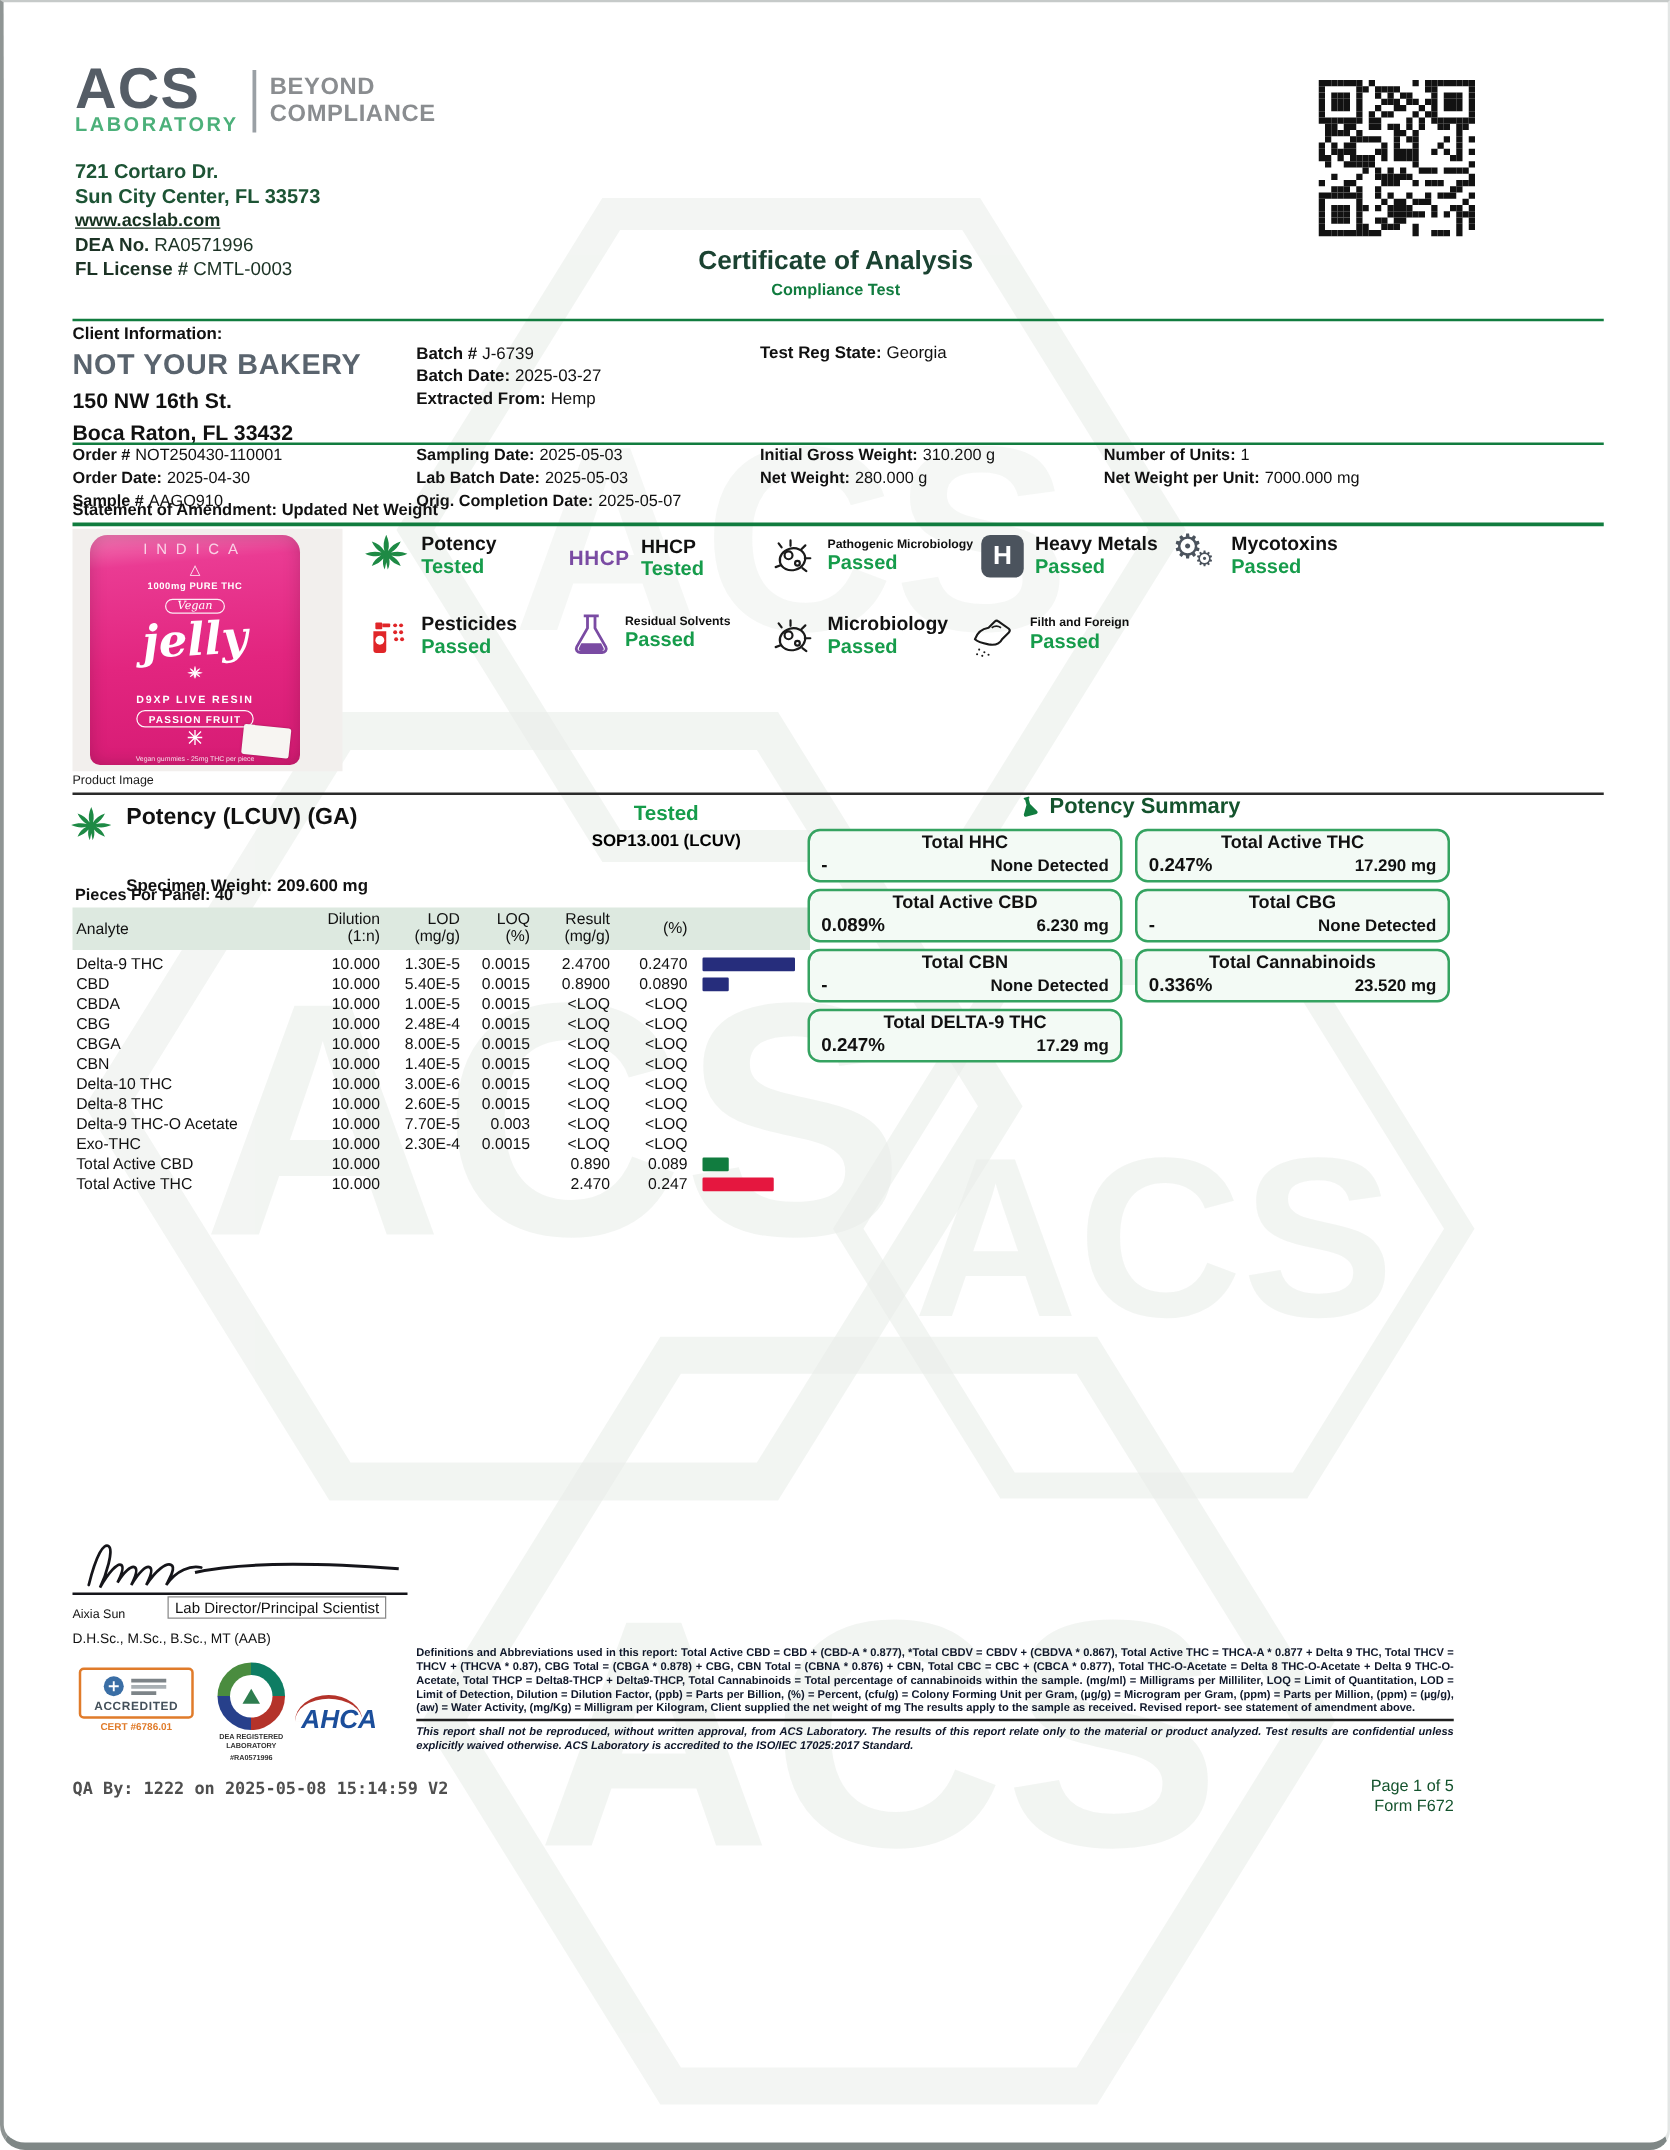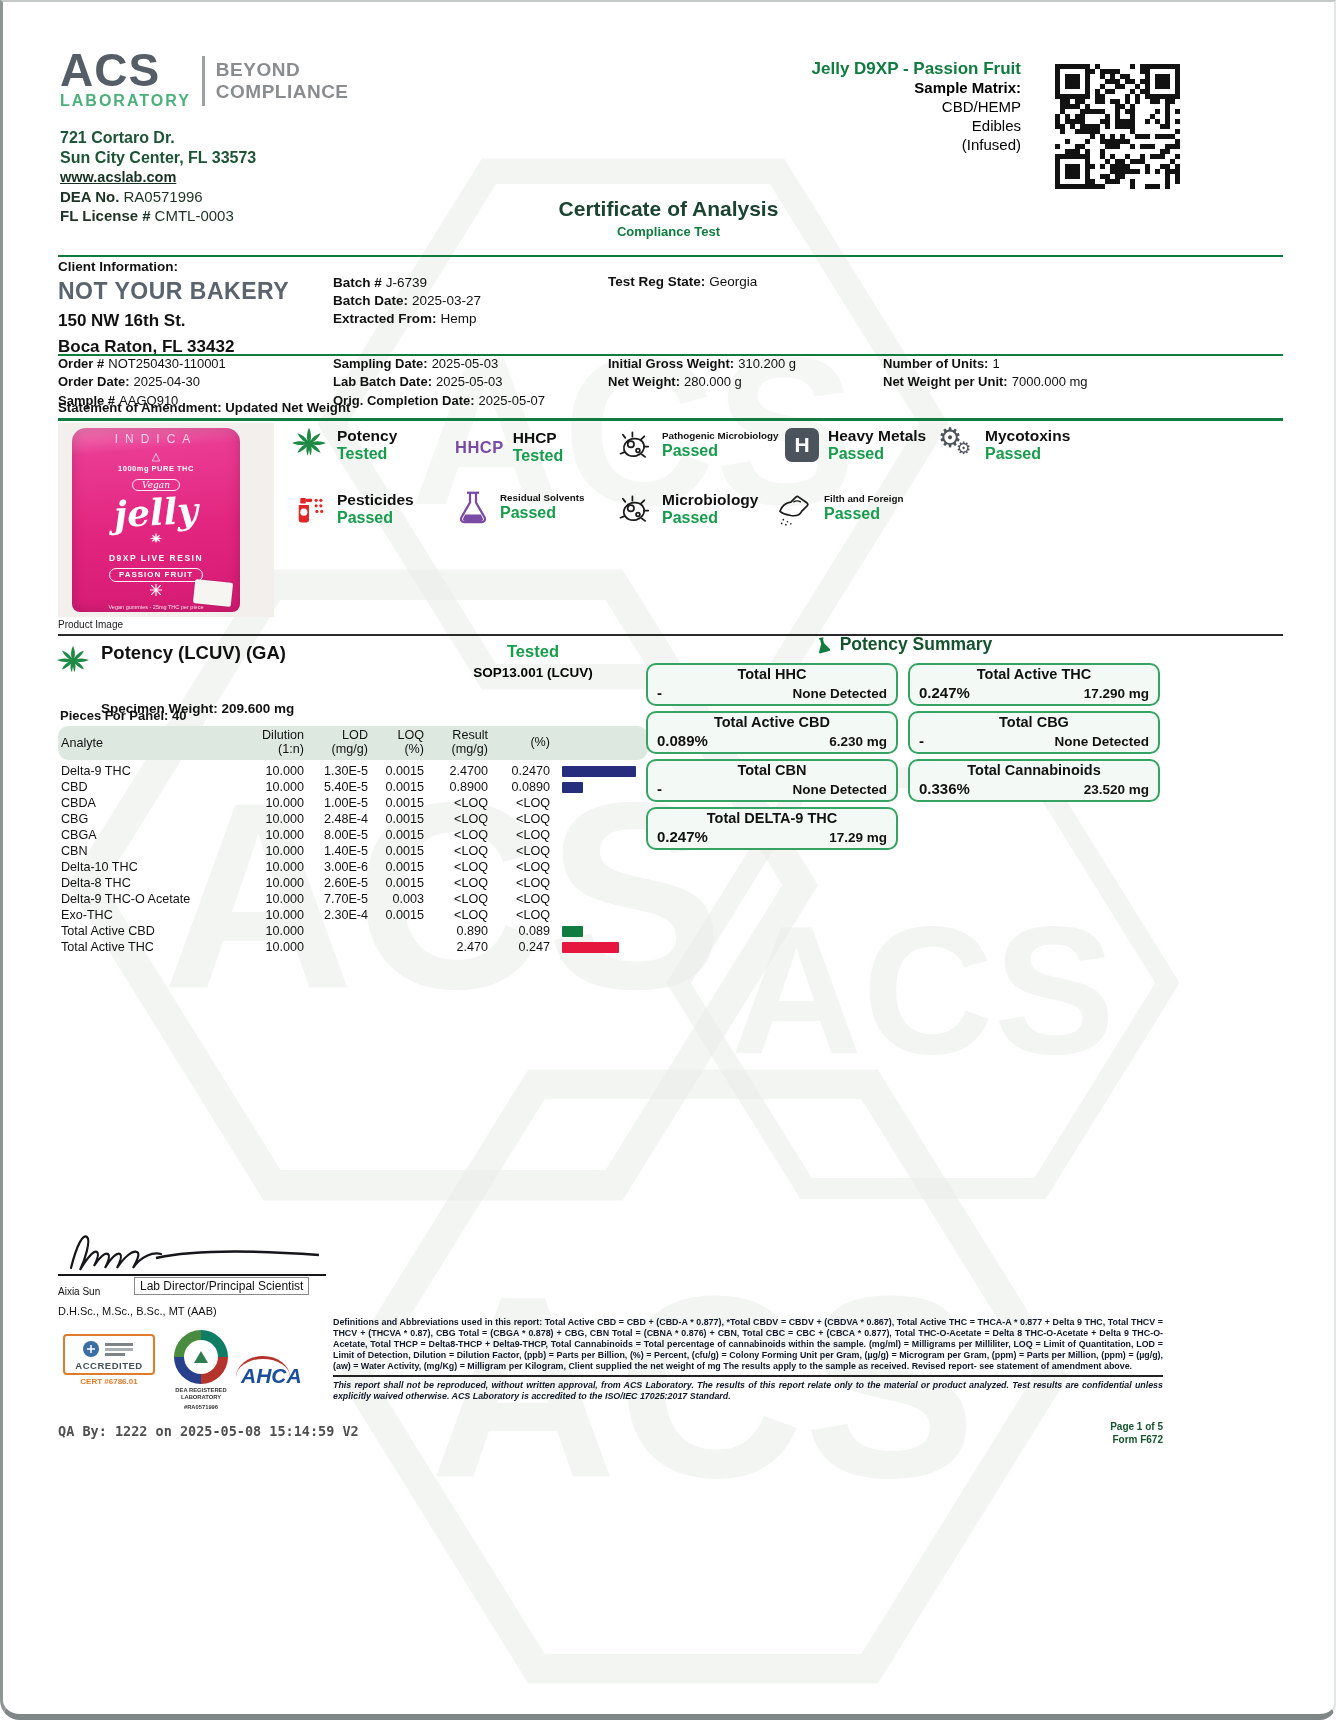--- a/index.html
+++ b/index.html
@@ -69,21 +69,21 @@
   
   .pot-leaf{position:absolute;left:52px;top:642px;}
   .pot-h{position:absolute;left:98px;top:640px;font-size:18.5px;font-weight:bold;}
   .pot-sw{position:absolute;left:98px;top:699px;font-size:13.5px;font-weight:bold;}
   .pot-tested{position:absolute;left:452px;top:640px;width:156px;text-align:center;}
   .pot-tested .pt1{font-size:16.5px;font-weight:bold;color:#169c4b;}
   .pot-tested .pt2{font-size:13.5px;font-weight:bold;margin-top:4px;color:#000;}
   .pieces{position:absolute;left:57px;top:706px;font-size:13px;font-weight:bold;}
   
   .tbl{position:absolute;left:55px;top:724px;width:590px;font-size:12.6px;}
-  .tr{display:grid;grid-template-columns:188px 64px 64px 56px 64px 62px 1fr;height:16px;align-items:center;border-radius:11px;}
+  .tr{display:grid;grid-template-columns:188px 64px 64px 56px 64px 62px 1fr;height:16px;align-items:center;}
   .tr.th{height:34px;background:#dde9e0;margin-bottom:3px;}
   .td.a{padding-left:3px;white-space:nowrap;}
   .td.n{text-align:right;padding-right:6px;white-space:nowrap;}
   .th .hc{display:flex;flex-direction:column;align-items:flex-end;justify-content:center;padding-right:6px;line-height:1.08;}
   .barc{display:flex;align-items:center;}
   .bar{height:11px;margin-left:6px;border-radius:1px;}
   
   .sum{position:absolute;left:643px;top:632px;width:514px;}
   .sum-title{display:flex;justify-content:center;align-items:center;gap:8px;font-size:17.5px;font-weight:bold;color:#14532d;margin-bottom:8px;}
   .sboxes{display:grid;grid-template-columns:252px 252px;column-gap:10px;row-gap:5px;}
@@ -110,21 +110,21 @@
   .acc2 .cap{font-size:5.8px;font-weight:bold;color:#333;line-height:1.25;margin-top:3px;}
   .ahca{position:absolute;left:238px;top:1362px;font-size:21px;font-weight:bold;font-style:italic;color:#1b4e9b;}
   .ahca::before{content:"";position:absolute;left:-5px;top:-8px;width:54px;height:18px;border-top:3.5px solid #b4332a;border-radius:50%/100% 100% 0 0;}
   
   .legal{position:absolute;left:330px;top:1315px;width:830px;color:#0f172a;}
   .defs{font-size:8.9px;font-weight:bold;line-height:1.24;text-align:justify;}
   .disc{font-size:8.9px;font-weight:bold;font-style:italic;line-height:1.24;text-align:justify;border-top:2px solid #222;margin-top:3px;padding-top:3px;}
   
   .qa{position:absolute;left:55px;top:1421px;font-family:"DejaVu Sans Mono",monospace;font-size:13.5px;font-weight:bold;color:#4f4f4f;}
   .pf{position:absolute;left:1000px;top:1419px;width:160px;text-align:right;line-height:1.25;}
-  .pf div{font-size:10px;font-weight:bold;color:#14532d;}
+  .pf div{font-size:13px;font-weight:normal;color:#14532d;}
 </style>
 </head>
 <body>
 
 <div class="page">
 
   <svg class="wm" style="left:310px;top:150px" width="640" height="544" viewBox="0 0 200 170">
       <polygon points="55,6 145,6 194,85 145,164 55,164 6,85" fill="none" stroke="#e9ede9" stroke-width="8"></polygon>
       <text x="100" y="110" text-anchor="middle" font-weight="bold" font-size="66" fill="#eef1ee">ACS</text>
     </svg>
@@ -153,27 +153,20 @@
     </div>
   </div>
   <div class="addr">
     <div class="a">721 Cortaro Dr.</div>
     <div class="a">Sun City Center, FL 33573</div>
     <div class="w">www.acslab.com</div>
     <div class="lic"><span class="lbl">DEA No.</span><span class="val">RA0571996</span></div>
     <div class="lic"><span class="lbl">FL License #</span><span class="val">CMTL-0003</span></div>
   </div>
 
-  <div class="phead">
-    <div class="pn">Jelly D9XP - Passion Fruit</div>
-    <div class="ml">Sample Matrix:</div>
-    <div class="mv">CBD/HEMP</div>
-    <div class="mv">Edibles</div>
-    <div class="mv">(Infused)</div>
-  </div>
   <div class="qr">
       <i style="left:0px;top:0px"></i>
       <i style="left:5px;top:0px"></i>
       <i style="left:10px;top:0px"></i>
       <i style="left:15px;top:0px"></i>
       <i style="left:20px;top:0px"></i>
       <i style="left:25px;top:0px"></i>
       <i style="left:30px;top:0px"></i>
       <i style="left:40px;top:0px"></i>
       <i style="left:75px;top:0px"></i>

